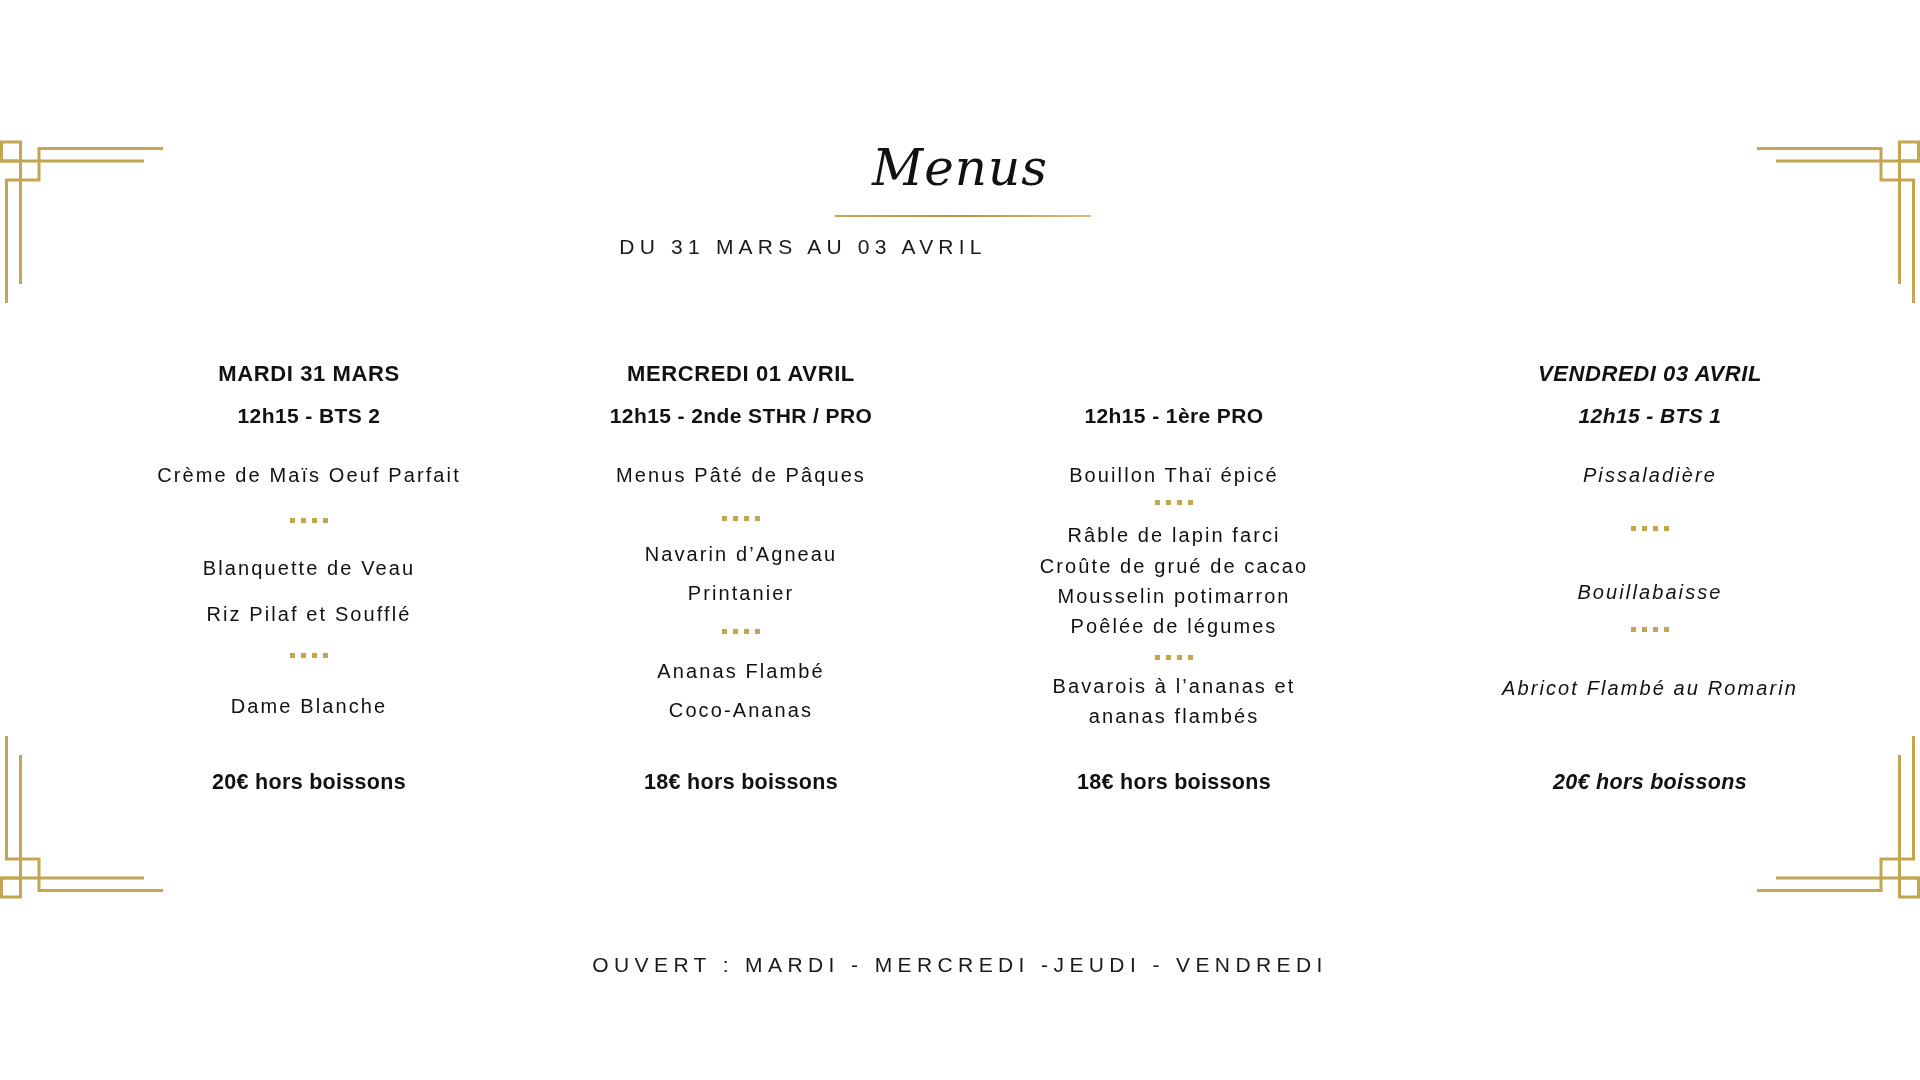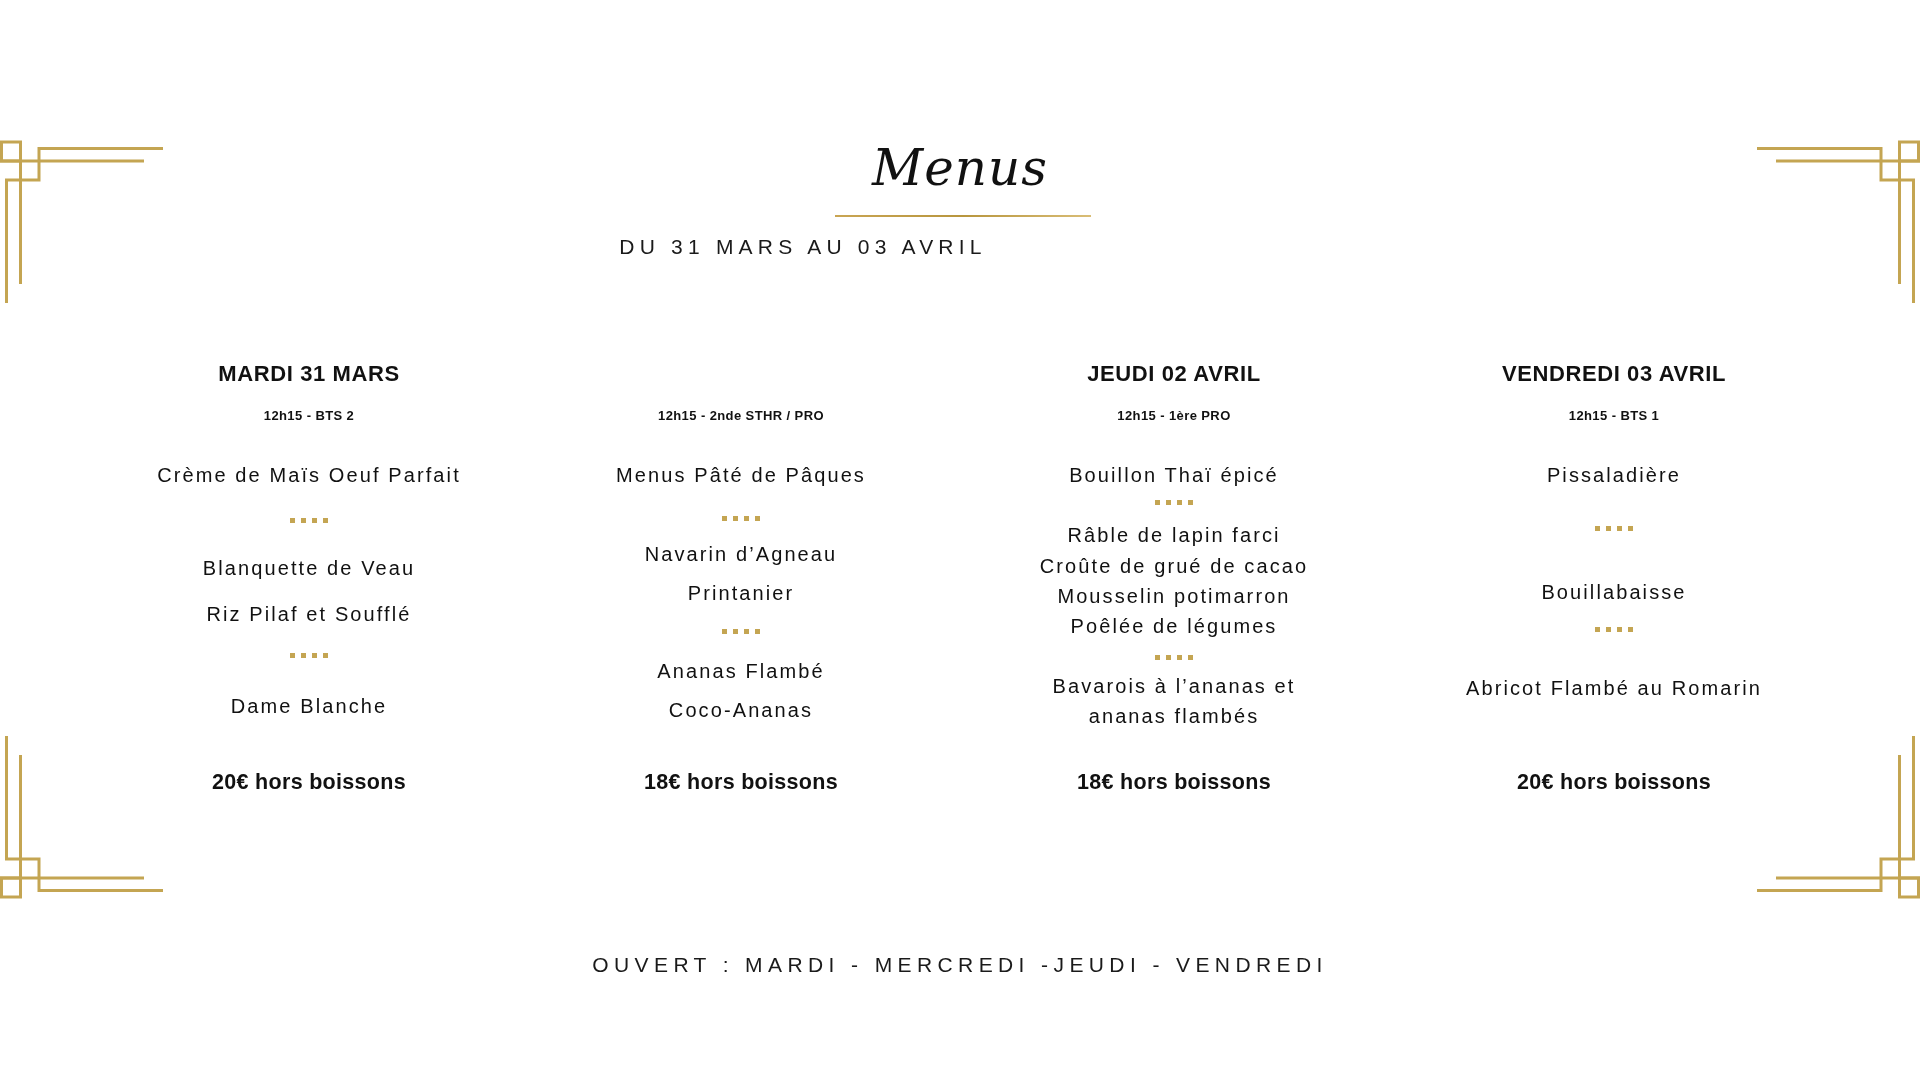--- a/index.html
+++ b/index.html
@@ -29,21 +29,21 @@
   .subtitle {
     position: absolute; left: 0; width: 1606px; top: 234px; text-align: center;
     font-size: 21px; letter-spacing: 5.2px; color: #1a1a1a; font-weight: 400;
     line-height: 26px;
   }
   .col { position: absolute; top: 0; width: 460px; height: 888px; }
   .col .line {
     position: absolute; left: 0; width: 460px; text-align: center; white-space: nowrap;
   }
   .day { font-weight: 700; font-size: 22px; letter-spacing: 0.6px; line-height: 26px; }
-  .time { font-weight: 700; font-size: 13px; letter-spacing: 0.4px; line-height: 26px; }
+  .time { font-weight: 700; font-size: 21px; letter-spacing: 0.4px; line-height: 26px; }
   .dish { font-size: 20px; letter-spacing: 2.1px; line-height: 28px; color: #111; }
   .dots { height: 6px; display: flex; justify-content: center; gap: 6px; }
   .dots span { width: 5px; height: 5px; background: #c4a552; display: inline-block; }
   .price { font-size: 21.5px; font-weight: 700; letter-spacing: 0.3px; line-height: 26px; }
   .footer {
     position: absolute; left: 0; width: 1920px; top: 952px; text-align: center;
     font-size: 21px; letter-spacing: 5.4px; color: #1a1a1a; line-height: 26px;
   }
 </style>
 </head>
@@ -112,20 +112,21 @@
         <span></span>
         <span></span>
         <span></span>
       </div>
       <div class="line dish" style="top: 692px;">Dame Blanche</div>
     </div>
   <div class="line price" style="top:769px;">20€ hors boissons</div>
 </div>
 
 <div class="col" style="left:511px;">
+  <div class="line day" style="top:361px;">MERCREDI 01 AVRIL</div>
   <div class="line time" style="top:403px;">12h15 - 2nde STHR / PRO</div>
   <div class="items">
       <div class="line dish" style="top: 461px;">Menus Pâté de Pâques</div>
       <div class="line dots" style="top: 516px;">
         <span></span>
         <span></span>
         <span></span>
         <span></span>
       </div>
       <div class="line dish" style="top: 540px;">Navarin d’Agneau</div>
@@ -136,21 +137,20 @@
         <span></span>
         <span></span>
       </div>
       <div class="line dish" style="top: 657px;">Ananas Flambé</div>
       <div class="line dish" style="top: 696px;">Coco-Ananas</div>
     </div>
   <div class="line price" style="top:769px;">18€ hors boissons</div>
 </div>
 
 <div class="col" style="left:944px;">
-  <div class="line day" style="top:361px;">JEUDI 02 AVRIL</div>
   <div class="line time" style="top:403px;">12h15 - 1ère PRO</div>
   <div class="items">
       <div class="line dish" style="top: 461px;">Bouillon Thaï épicé</div>
       <div class="line dots" style="top: 500px;">
         <span></span>
         <span></span>
         <span></span>
         <span></span>
       </div>
       <div class="line dish" style="top: 521px;">Râble de lapin farci</div>
@@ -162,21 +162,21 @@
         <span></span>
         <span></span>
         <span></span>
       </div>
       <div class="line dish" style="top: 672px;">Bavarois à l’ananas et</div>
       <div class="line dish" style="top: 702px;">ananas flambés</div>
     </div>
   <div class="line price" style="top:769px;">18€ hors boissons</div>
 </div>
 
-<div class="col" style="left:1384px;">
+<div class="col" style="left:1420px;font-style:italic;">
   <div class="line day" style="top:361px;">VENDREDI 03 AVRIL</div>
   <div class="line time" style="top:403px;">12h15 - BTS 1</div>
   <div class="items">
       <div class="line dish" style="top: 461px;">Pissaladière</div>
       <div class="line dots" style="top: 526px;">
         <span></span>
         <span></span>
         <span></span>
         <span></span>
       </div>

